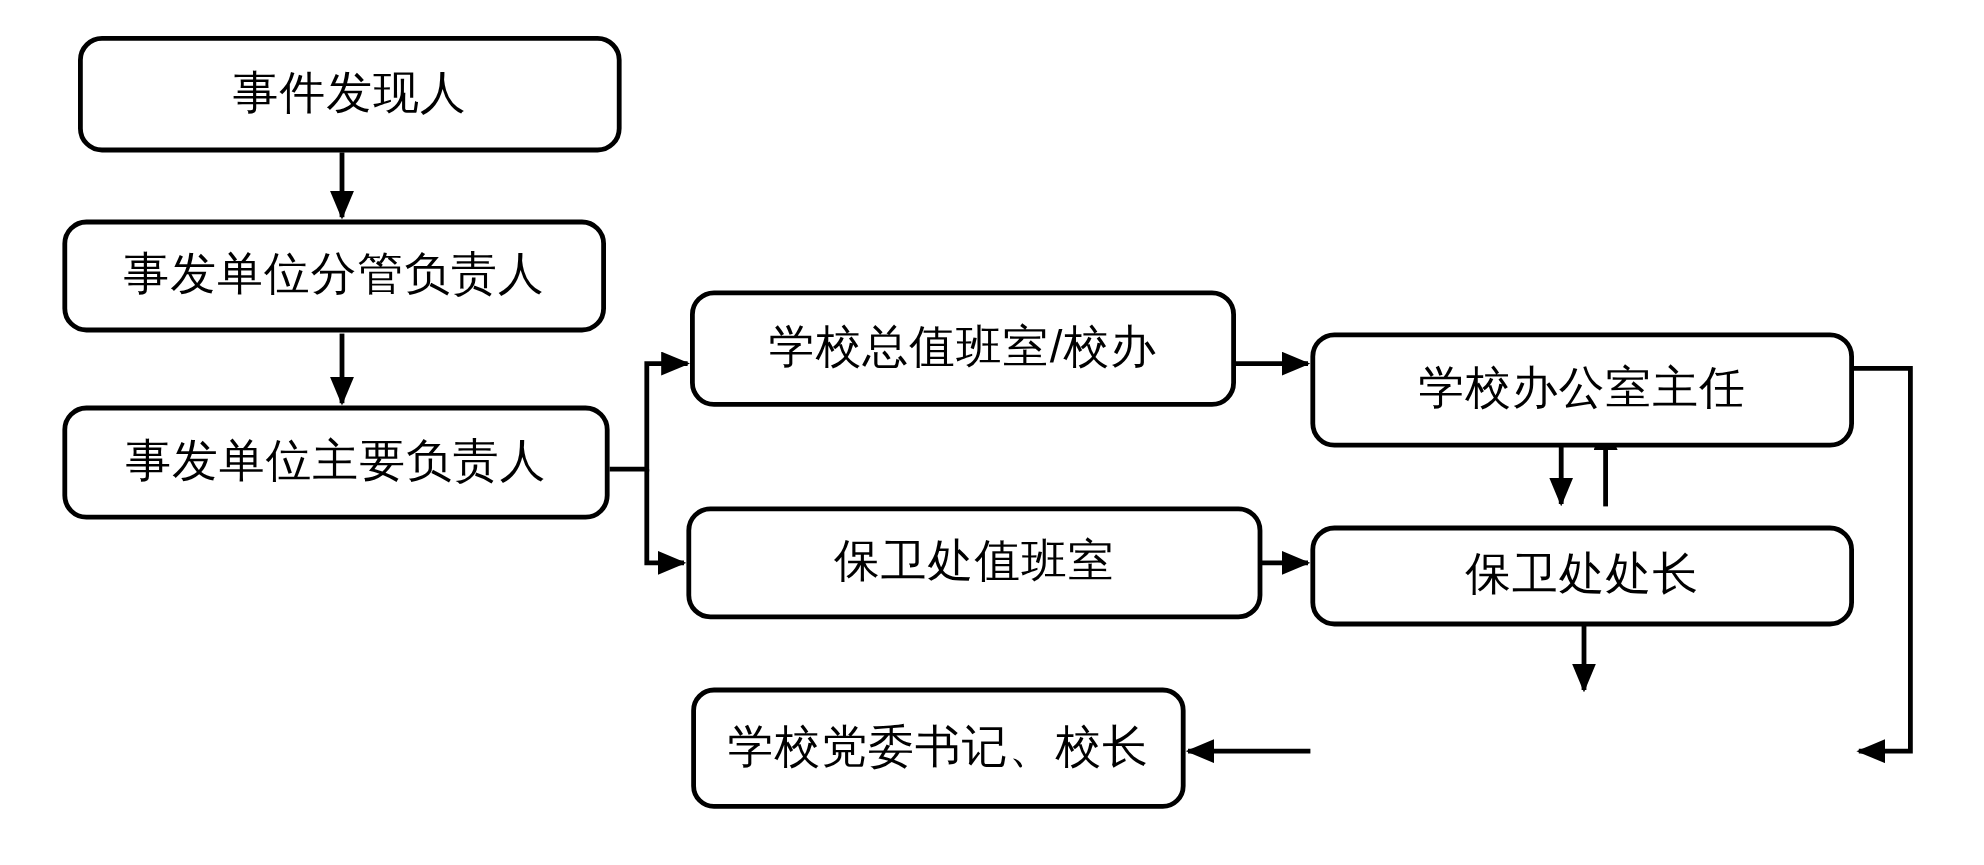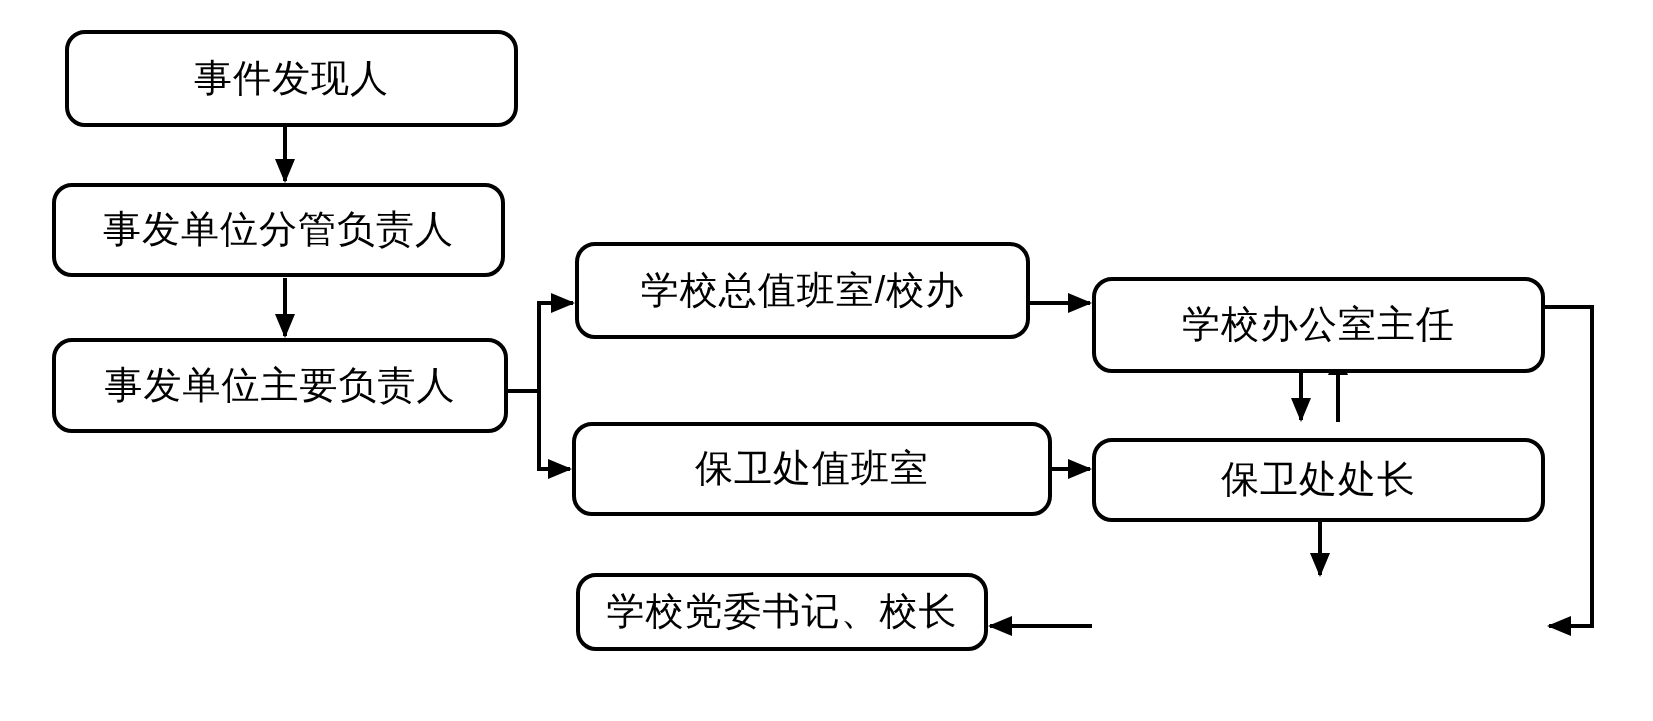--- a/index.html
+++ b/index.html
@@ -39,21 +39,21 @@
   }
   
   .n-incident-discoverer      { left: 45px;   top: 30px;  width: 453px; height: 97px; margin-left: 20px; }
   .n-unit-deputy-head         { left: 52px;   top: 183px; width: 453px; height: 94px; }
   .n-unit-main-head           { left: 52px;   top: 338px; width: 456px; height: 95px; }
   .n-school-duty-office       { left: 575px;  top: 242px; width: 455px; height: 97px; }
   .n-security-duty-room       { left: 572px;  top: 422px; width: 480px; height: 94px; }
   .n-school-office-director   { left: 1092px; top: 255px; width: 453px; height: 96px; margin-top: 22px; }
   .n-security-dept-head       { left: 1092px; top: 422px; width: 453px; height: 84px; margin-top: 16px; }
   .n-safety-school-leader     { left: 1092px; top: 577px; width: 455px; height: 96px; }
-  .n-party-secretary-president{ left: 576px;  top: 573px; width: 412px; height: 78px; }
+  .n-party-secretary-president{ left: 576px;  top: 573px; width: 412px; height: 101px; border-radius: 19px; }
 </style>
 </head>
 <body>
 
 <div class="canvas">
 
   <svg class="edges-layer" width="1653" height="721" viewBox="0 0 1653 721" fill="none" stroke="#000000" stroke-width="4">
     <defs>
       <marker id="ah" markerUnits="userSpaceOnUse" markerWidth="24" markerHeight="20" viewBox="0 0 12 10" refX="11" refY="5" orient="auto">
         <path d="M0,0 L12,5 L0,10 z" fill="#000000" stroke="none"></path>

